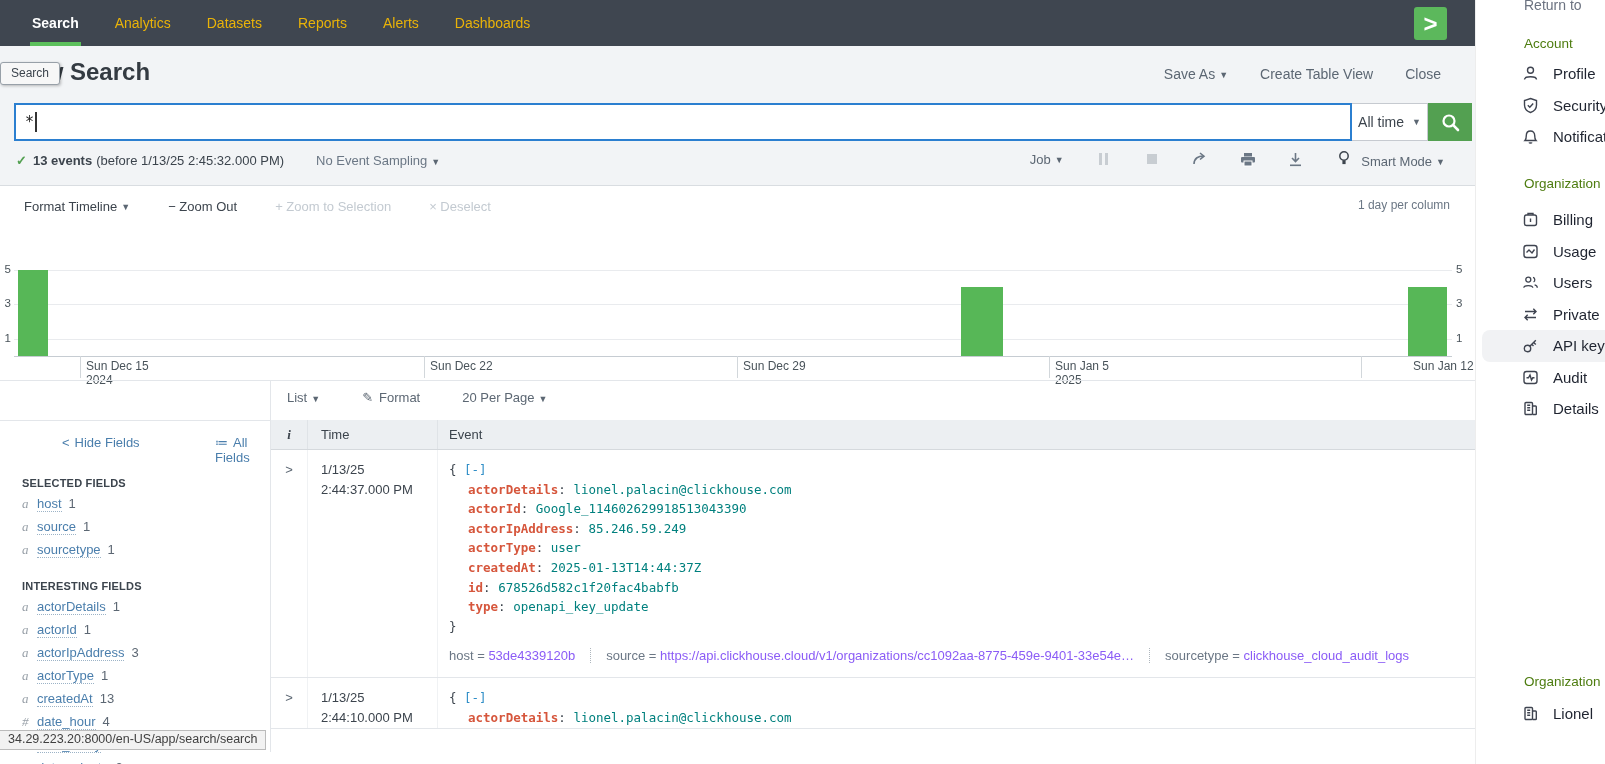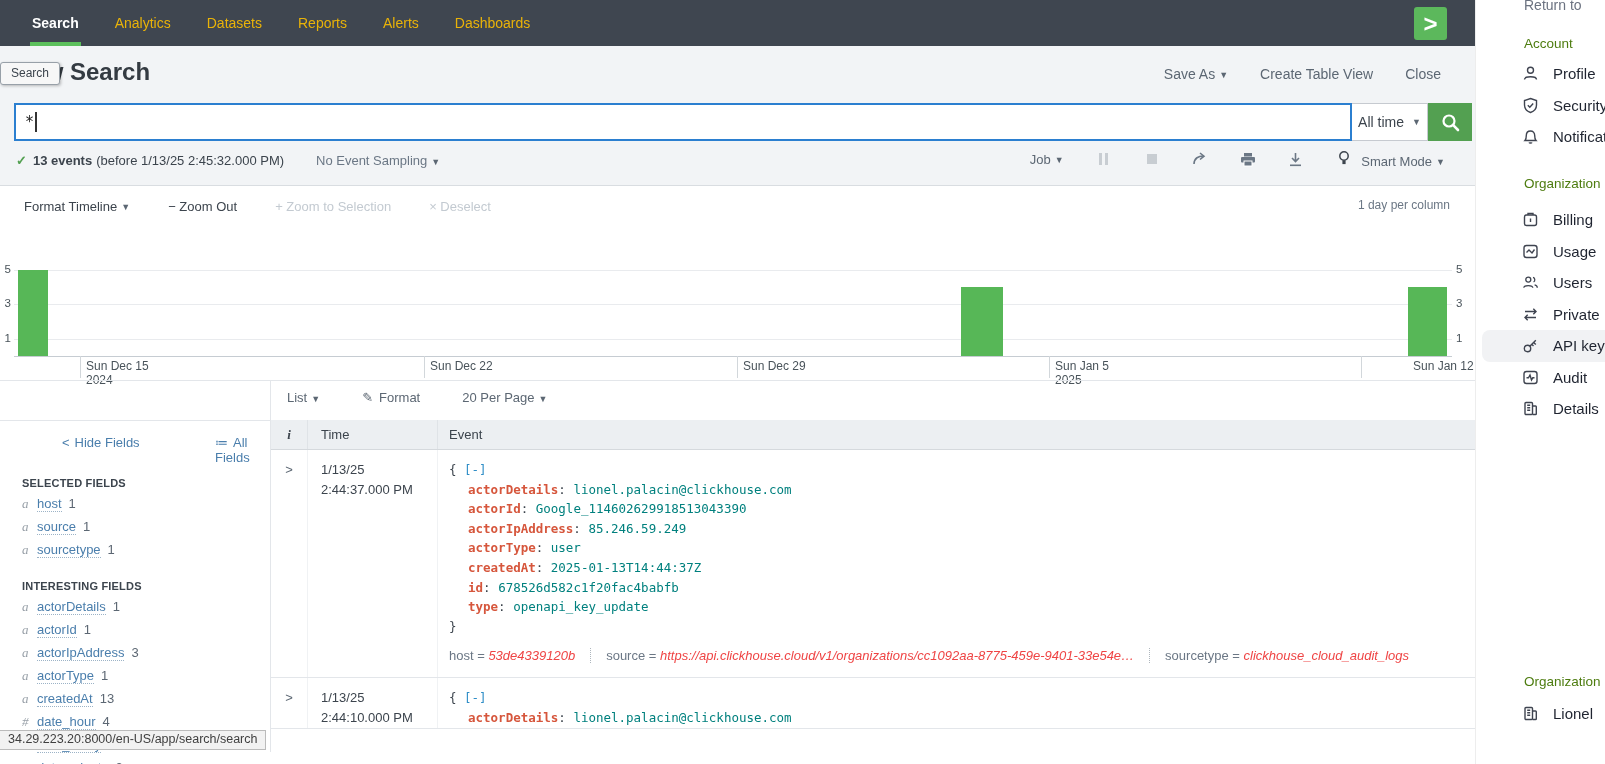--- a/index.html
+++ b/index.html
@@ -116,21 +116,21 @@
   .jline.indent { padding-left:19px; }
   .jkey { color:#d6563c; font-weight:bold; }
   .jval { color:#00807e; }
   .jcollapse { color:#2f8ec7; cursor:pointer; }
   .rawlink { font-size:13px; color:#2f8ec7; margin-top:3px; cursor:pointer; }
   .metarow { display:flex; margin-top:12px; font-size:13px; white-space:nowrap; }
   .metaitem { padding:0 15px; }
   .metaitem:first-child { padding-left:0; }
   .metaitem + .metaitem { border-left:1px dotted #aeb6bd;text-align:right; }
   .mkey { color:#6b7785; }
-  .mval { color:#ef4444;font-style:italic; }
+  .mval { color:#8b5cf6; }
 
   
   .cloud { position:absolute; left:1475px; top:0; width:130px; height:764px; background:#fff;
     border-left:1px solid #ededed; overflow:hidden; }
   .cloud-inner { position:relative; width:260px; height:764px; }
   .return-link { position:absolute; left:48px; top:-3px; font-size:14px; color:#6b7280; white-space:nowrap; cursor:pointer; }
   .csection { position:absolute; left:48px; font-size:13.5px; color:#4d7c0f; white-space:nowrap; }
   .citems { position:absolute; left:0; width:250px; }
   .cloud-item { height:31.5px; display:flex; align-items:center; gap:14px; padding-left:45px; font-size:15px;
     color:#1f2430; white-space:nowrap; cursor:pointer; }

